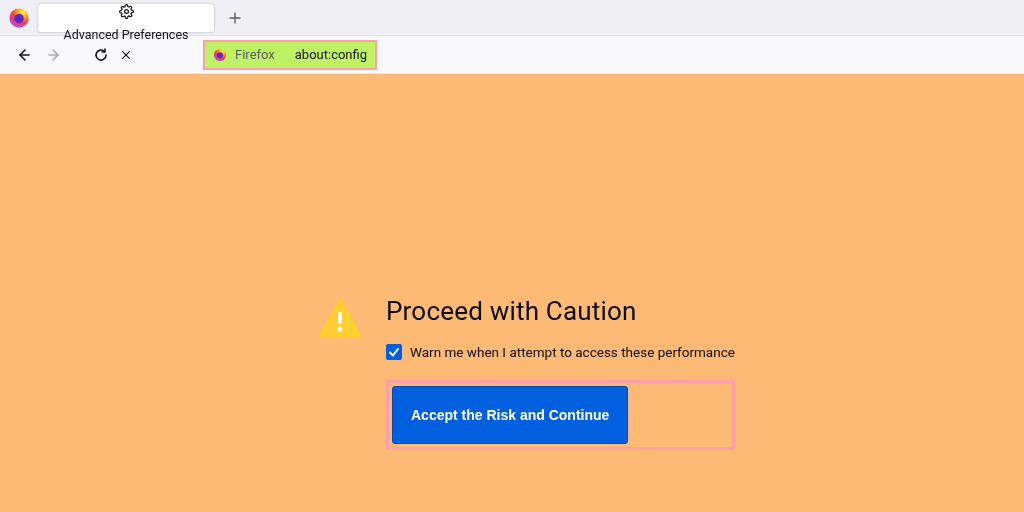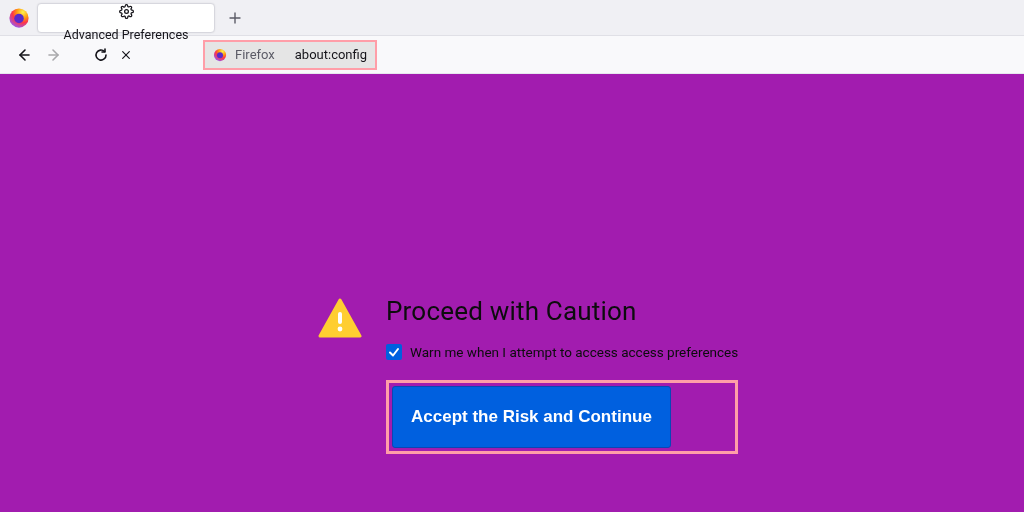--- a/index.html
+++ b/index.html
@@ -88,42 +88,42 @@
     }
     .nav-btn.disabled { opacity: 0.35; cursor: default; }
     .nav-btn svg { width: 16px; height: 16px; }
 
     .url-region {
       margin-left: 85px;
       display: flex;
       align-items: center;
       height: 30px;
       border: 2px solid #ff9ea8;
-      background: #e5e5e5;
+      background: #bef264;
       padding: 0 8px;
       gap: 8px;
     }
     .url-firefox-icon { width: 14px; height: 14px; }
     .url-firefox-label {
       font-size: 13px;
       color: #5b5b66;
     }
     .url-path {
       font-size: 13px;
       color: #15141a;
       margin-left: 12px;
     }
 
     .content {
       position: absolute;
       top: 74px;
       left: 0;
       right: 0;
       bottom: 0;
-      background: #a21caf;
+      background: #fdba74;
     }
     .warning-box {
       position: absolute;
       left: 318px;
       top: 222px;
       display: flex;
       align-items: flex-start;
       gap: 24px;
     }
     .warning-icon {
@@ -170,21 +170,21 @@
       color: #0c0c0d;
     }
     .accept-wrap {
       border: 3px solid #ff9ea8;
       display: inline-block;
       padding: 3px;
     }
     .accept-btn {
       background: #0060df;
       color: #fff;
-      font-size: 17px;
+      font-size: 14px;
       font-weight: 600;
       padding: 20px 18px;
       border: 1px solid #0a47b5;
       border-radius: 3px;
       cursor: pointer;
     }
   </style>
 </head>
 <body>
 
@@ -259,20 +259,20 @@
       <circle cx="22" cy="31" r="2.4" fill="#fff"></circle>
     </svg>
     <div class="warning-body">
       <div class="warning-title">Proceed with Caution</div>
       <div class="checkbox-row">
         <span class="checkbox">
           <svg viewBox="0 0 12 12" fill="none" stroke="#fff" stroke-width="2" stroke-linecap="round" stroke-linejoin="round">
             <polyline points="2,6.5 5,9.5 10,3"></polyline>
           </svg>
         </span>
-        <span class="checkbox-label">Warn me when I attempt to access access preferences</span>
+        <span class="checkbox-label">Warn me when I attempt to access these performance</span>
       </div>
       <div class="accept-wrap">
         <button class="accept-btn">Accept the Risk and Continue</button>
       </div>
     </div>
   </div>
 </div>
 
 </body></html>

